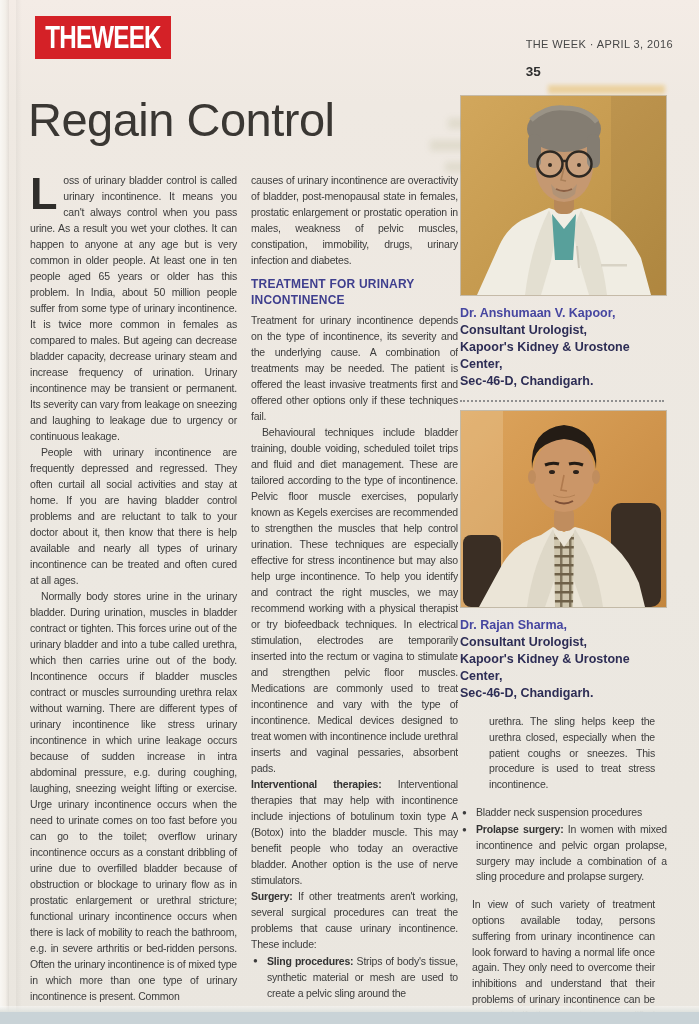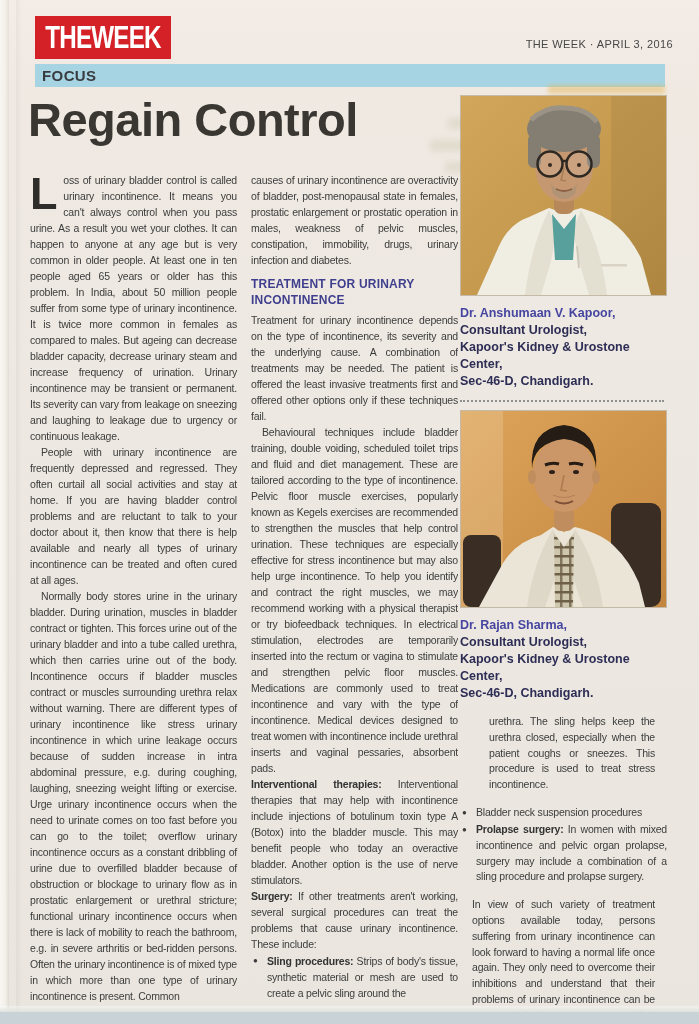--- a/index.html
+++ b/index.html
@@ -21,21 +21,21 @@
   .logo-the{font-weight:600;}
   .logo-week{font-weight:900;}
   .issue{position:absolute;right:26px;top:38px;font-size:11px;color:#474747;letter-spacing:0.4px;
         display:flex;align-items:baseline;gap:14px;flex-direction:column;}
   .pageno{font-size:13.5px;font-weight:bold;color:#2e2e2e;letter-spacing:0;}
 
   .focus-bar{position:absolute;left:35px;top:64px;width:630px;height:23px;background:#a7d4e3;
         display:flex;align-items:center;}
   .focus-label{font-size:15px;font-weight:800;color:#383b40;letter-spacing:0.4px;padding-left:7px;}
 
-  .title{position:absolute;left:28px;top:92px;font-size:47px;font-weight:700;color:#3a3733;
+  .title{position:absolute;left:28px;top:92px;font-size:47px;font-weight:400;color:#3a3733;
         letter-spacing:-0.5px;}
 
   
   .ghost{position:absolute;filter:blur(3px);opacity:0.14;background:#8a8a52;}
   .ghost-strip{position:absolute;filter:blur(2px);opacity:0.45;background:#e6b44e;}
 
   
   .cols{position:absolute;left:30px;top:172px;width:428px;height:846px;display:flex;gap:14px;overflow:hidden;}
   .col{width:207px;font-size:10.5px;line-height:16px;letter-spacing:-0.2px;color:#3c3c3c;
         text-align:justify;}
@@ -70,23 +70,20 @@
   <div class="fold"></div>
 
   <div class="logo">
     <span class="logo-inner"><span class="logo-the">THE</span><span class="logo-week">WEEK</span></span>
   </div>
   <div class="issue">
     <span>THE WEEK · APRIL 3, 2016</span>
     <span class="pageno">35</span>
   </div>
 
-  <div class="focus-bar">
-    <span class="focus-label">FOCUS</span>
-  </div>
 
   <div class="ghost-strip" style="left:548px;top:85px;width:117px;height:9px;"></div>
   <div class="ghost" style="left:448px;top:118px;width:150px;height:11px;"></div>
   <div class="ghost" style="left:430px;top:140px;width:168px;height:11px;"></div>
   <div class="ghost" style="left:445px;top:162px;width:140px;height:10px;"></div>
 
   <div class="title">Regain Control</div>
 
   <div class="cols">
     <div class="col">

